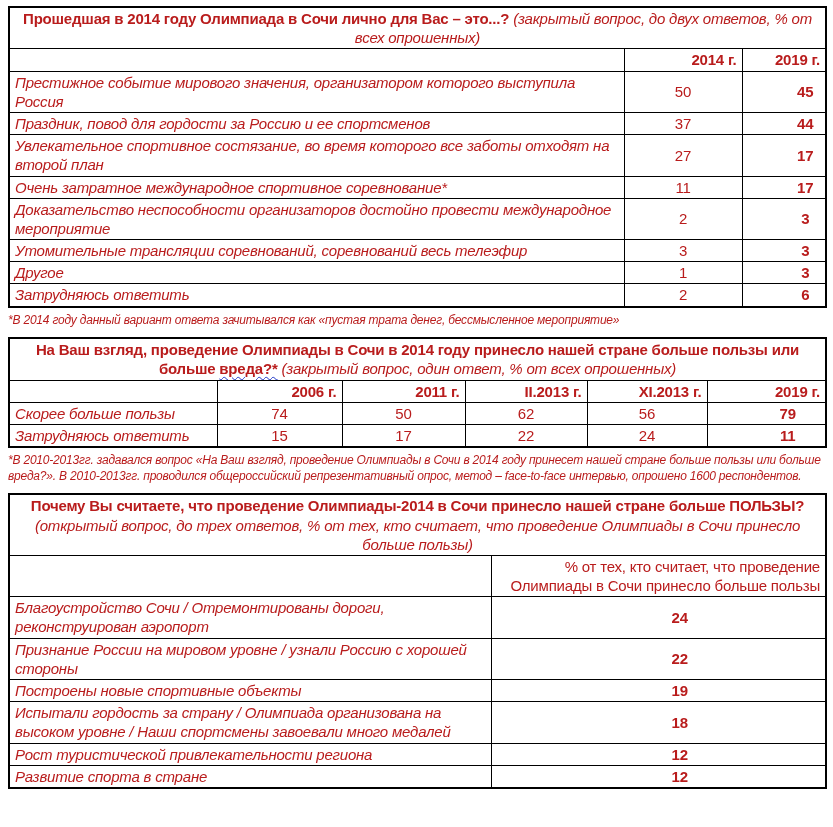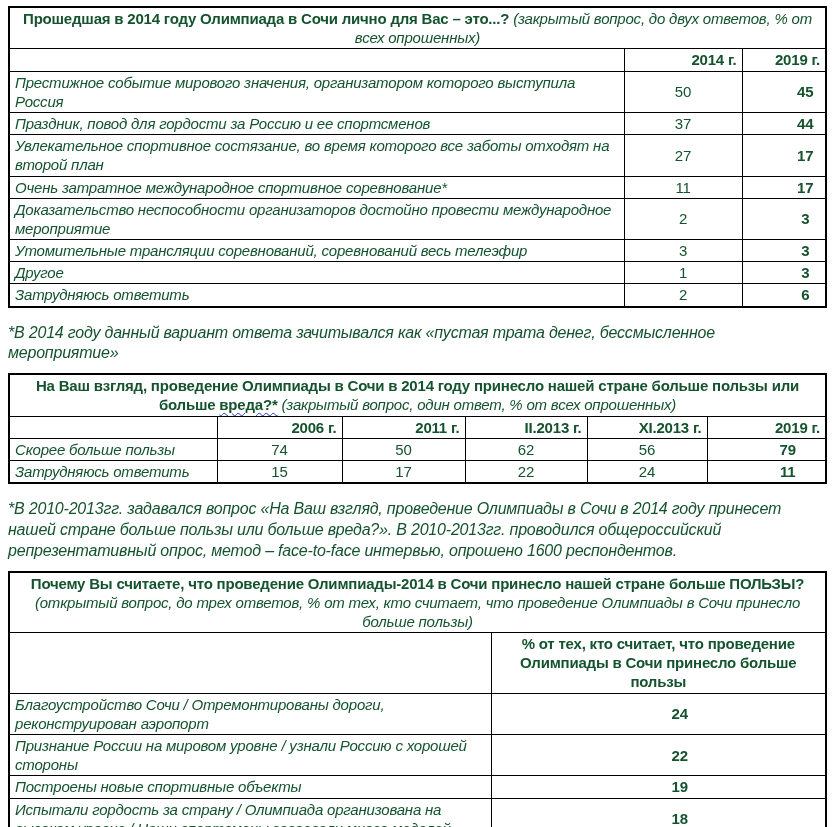--- a/index.html
+++ b/index.html
@@ -1,20 +1,20 @@
 <!DOCTYPE html>
 <html><head>
 <meta charset="utf-8">
 <style>
   html, body { margin: 0; padding: 0; background: #ffffff; }
   .page {
     width: 833px; height: 827px; box-sizing: border-box;
     padding: 6px 8px 0 8px; overflow: hidden;
     font-family: "Liberation Sans", "DejaVu Sans", sans-serif;
-    color: #14532d; letter-spacing: -0.2px;
+    color: #b91c1c; letter-spacing: -0.2px;
   }
   table.doc {
     width: 817px; border-collapse: collapse; table-layout: fixed;
     border: 2px solid #000;
   }
   table.doc td {
     border: 1px solid #000; padding: 1px 5px;
     font-size: 15px; line-height: 1.28; vertical-align: middle;
     overflow: hidden;
   }
@@ -27,24 +27,24 @@
     text-decoration: underline;
     text-decoration-style: wavy;
     text-decoration-color: #2038c8;
     text-decoration-thickness: 1px;
     text-underline-offset: 2px;
   }
   td.head { font-weight: bold; text-align: right; }
   td.lbl { font-style: italic; text-align: left; }
   td.num { text-align: center; }
   td.num.b { font-weight: bold; padding-left: 48px; }
-  td.vhead { font-weight: bold; text-align: center; padding: 2px 8px; border-radius: 12px; }
+  td.vhead { font-weight: normal; text-align: right; padding: 2px 8px; border-radius: 12px; }
   p.footnote {
-    font-style: italic; font-size: 16px; line-height: 1.3;
-    margin: 15px 0 9px 0; width: 817px;
+    font-style: italic; font-size: 12px; line-height: 1.3;
+    margin: 5px 0 9px 0; width: 817px;
   }
 </style>
 </head>
 <body>
 
 <div class="page">
 
   <table class="doc">
     <colgroup>
         <col style="width:615px">

